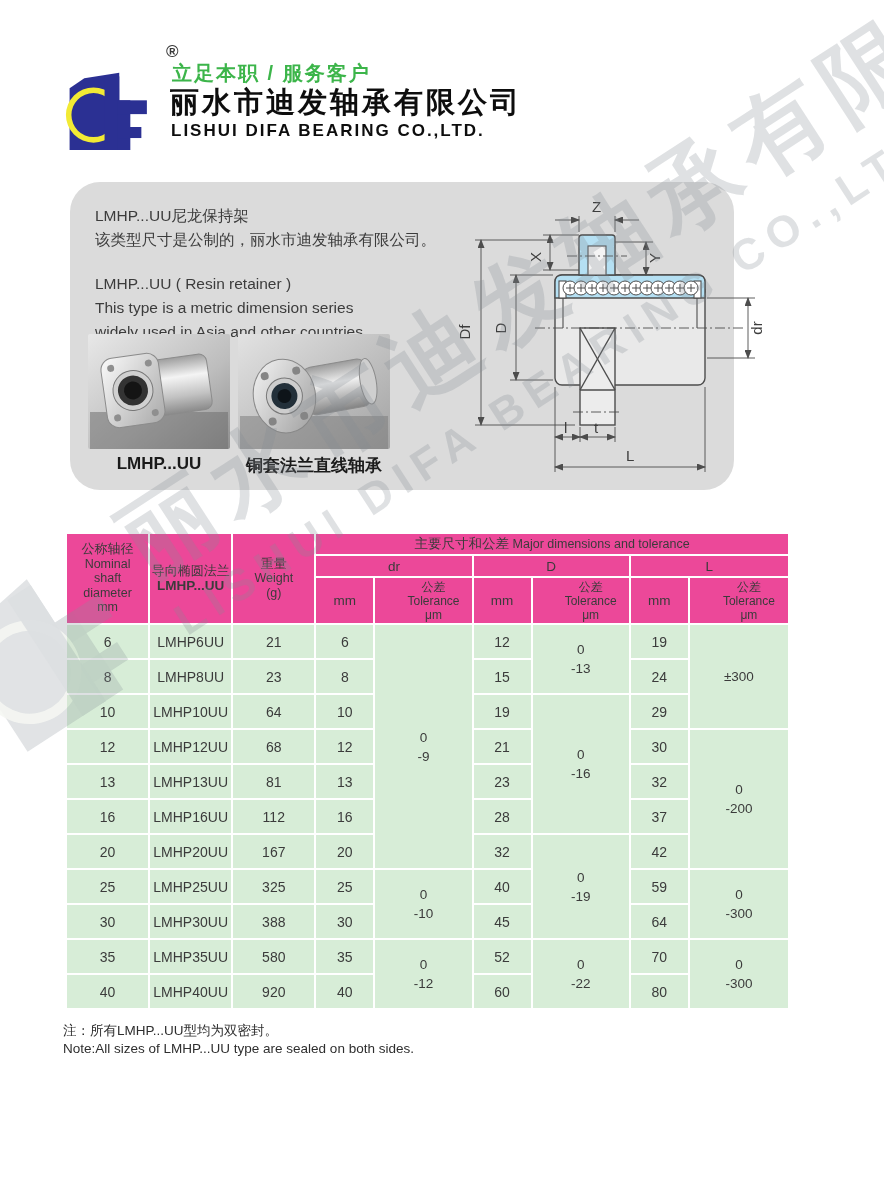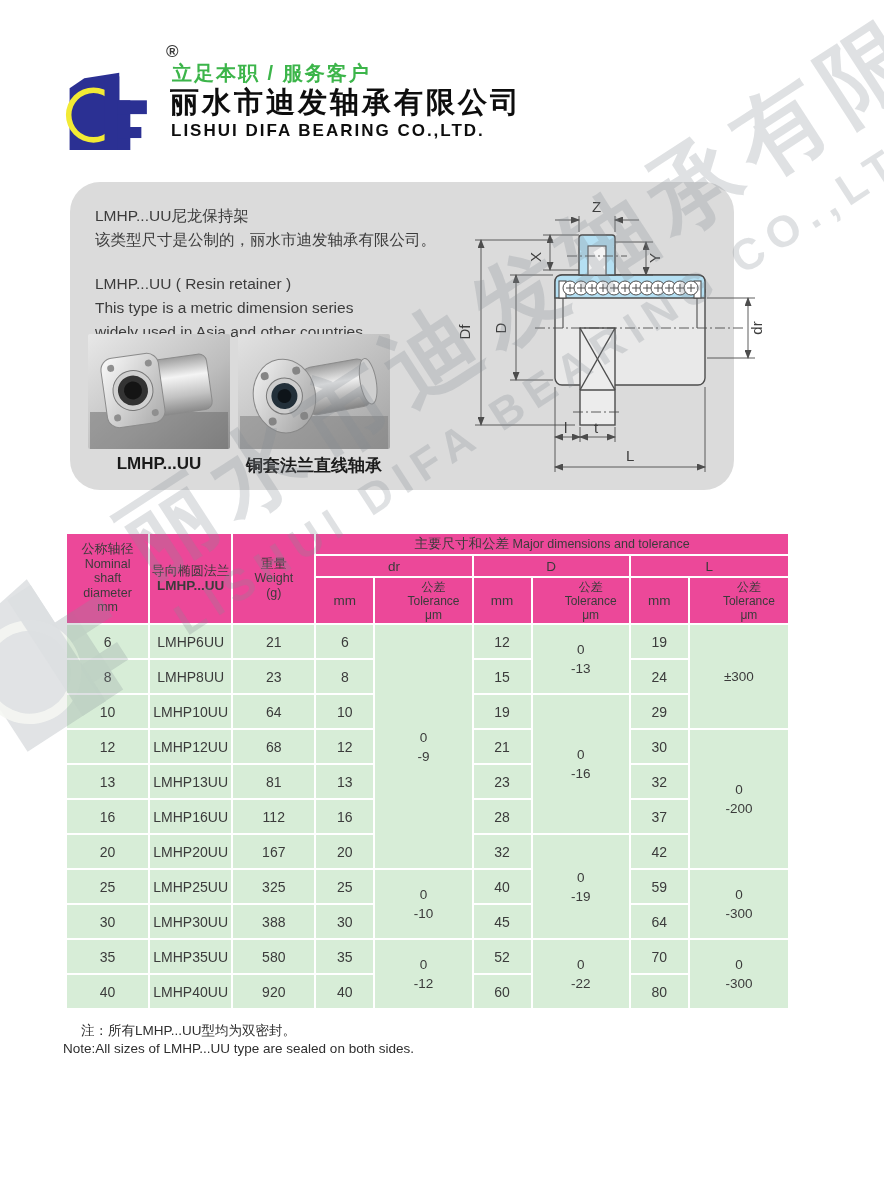--- a/index.html
+++ b/index.html
@@ -35,21 +35,21 @@
   .hrow3 th { height:47px; font-size:13.5px; }
   .th-lines span { display:block; font-size:12.5px; line-height:14.5px; }
   .th-lines .cnline { font-size:13px; }
   .th-lines .boldline { font-weight:bold; font-size:13.5px; }
   .major-cn { font-weight:normal; font-size:13.5px; }
   .major-en { font-size:12.5px; }
   .tol-head span { display:block; font-size:12px; line-height:14px;margin-left:20px; }
   td.c-tol div { font-size:13.5px; line-height:19px; }
 
   
-  .note-cn { position:absolute; left:63px; top:1022px; font-size:13.5px; color:#2e2e2e;margin-left:18px; }
+  .note-cn { position:absolute; left:63px; top:1022px; font-size:13.5px; color:#2e2e2e; }
   .note-en { position:absolute; left:63px; top:1041px; font-size:13.5px; color:#2e2e2e; }
 
   
   .watermark { position:absolute; left:-10px; top:480px; width:1400px; height:260px;
                transform:rotate(-33deg); transform-origin:120px 210px;
                display:flex; align-items:center; gap:24px; pointer-events:none; z-index:5; }
   .wm-logo { width:190px; height:175px; flex:0 0 auto; opacity:0.28; }
   .wm-text { display:flex; flex-direction:column; }
   .wm-cn { font-size:92px; font-weight:bold; color:rgba(130,140,148,0.26); letter-spacing:12px; white-space:nowrap; }
   .wm-en { font-size:44px; font-weight:bold; color:rgba(130,140,148,0.26); letter-spacing:9px; white-space:nowrap; }

